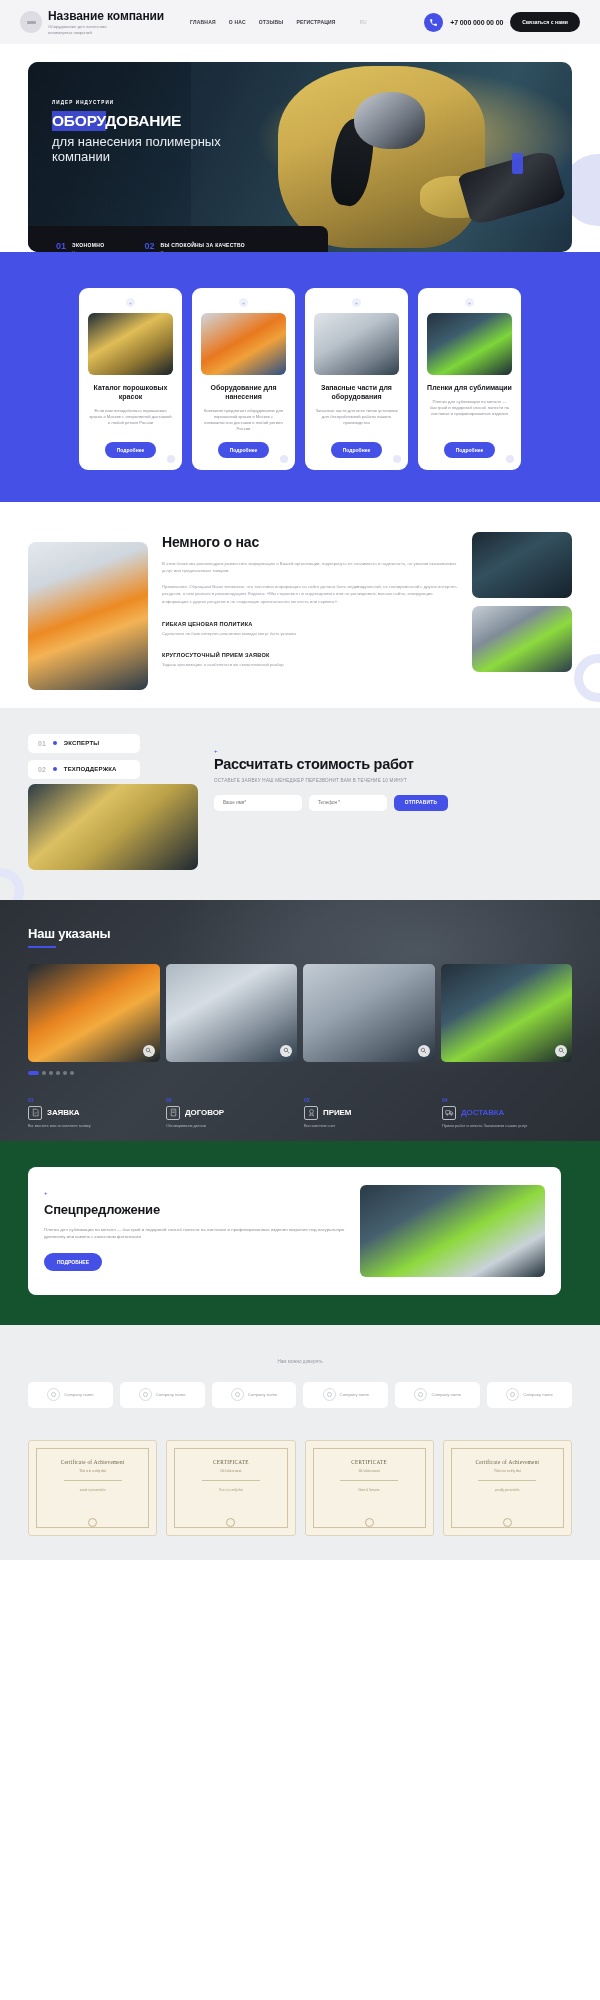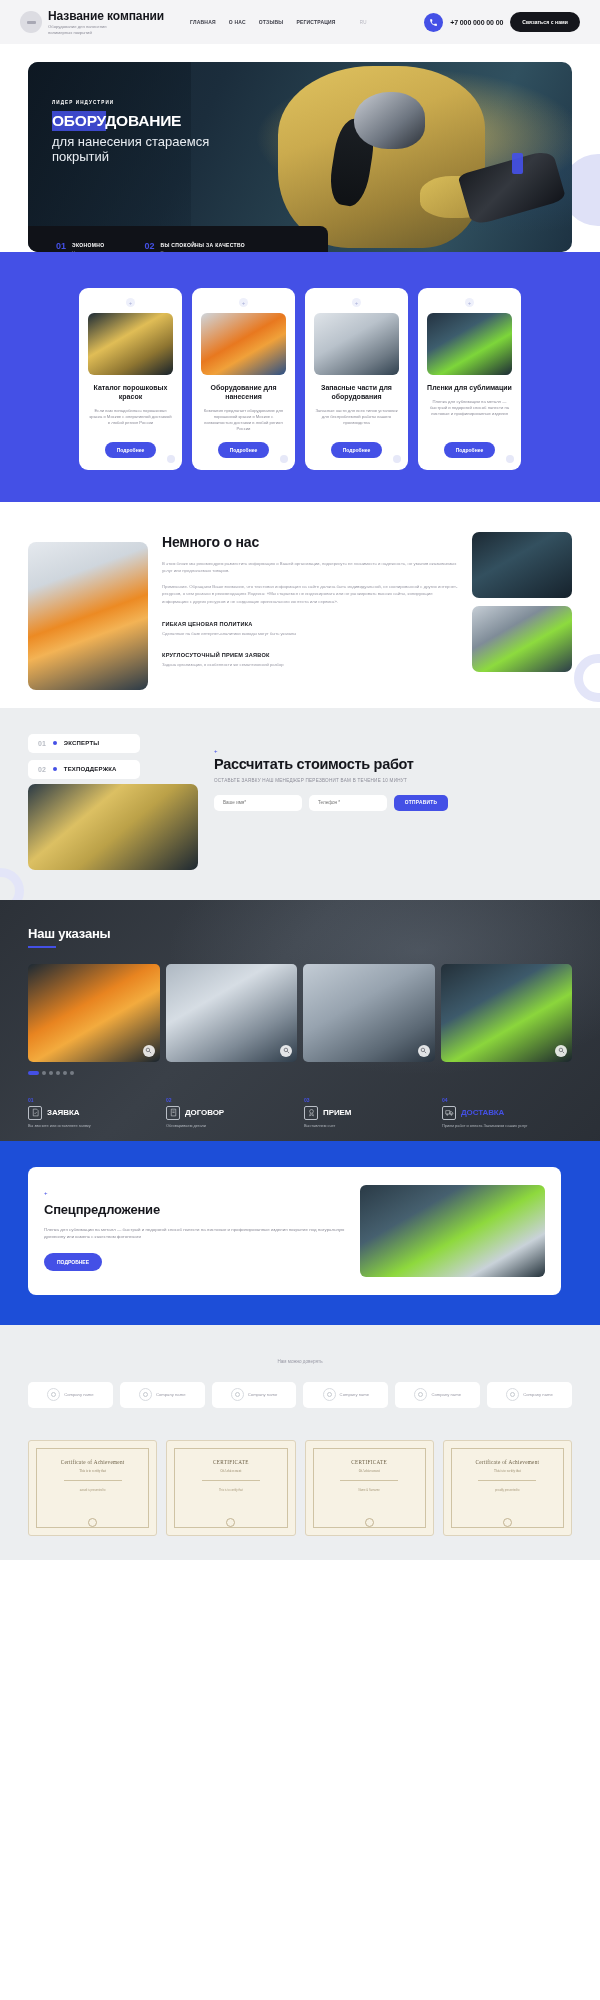--- a/index.html
+++ b/index.html
@@ -233,21 +233,21 @@
   .step .sicon {
     width: 14px; height: 14px; border: 1.2px solid #b9bec6; border-radius: 2px;
     display: flex; align-items: center; justify-content: center;
   }
   .step .sicon svg { width: 9px; height: 9px; stroke: #d6dade; fill: none; stroke-width: 1.5; }
   .step .stitle { font-size: 8px; font-weight: bold; color: #fff; letter-spacing: -.1px; }
   .step .stext { font-size: 3.9px; color: #aeb3ba; margin-top: 3px; line-height: 1.5; }
   .step.hl .snum, .step.hl .stitle { color: #4450e6; }
 
   
-  .special-band { background: #1d4ed8; padding: 26px 39px 30px 28px; position: relative; margin-top: -12px; }
+  .special-band { background: #14532d; padding: 26px 39px 30px 28px; position: relative; margin-top: -12px; }
   .special-card {
     background: #fff; border-radius: 8px; padding: 18px 16px; display: flex; gap: 14px; align-items: center;
   }
   .sp-left { flex: 1; }
   .sp-plus { font-size: 6px; color: #4450e6; }
   .sp-h2 { font-size: 13px; font-weight: bold; color: #15161c; letter-spacing: -.2px; margin-top: 6px; }
   .sp-p { font-size: 4.4px; color: #8d8d99; line-height: 1.65; margin-top: 9px; }
   .sp-btn {
     background: #4450e6; color: #fff; border: none; border-radius: 14px;
     padding: 6px 13px; font-size: 5px; font-weight: bold; margin-top: 13px;
@@ -329,21 +329,21 @@
     <div class="booth-l"></div>
     <div class="figure"></div>
     <div class="hose"></div>
     <div class="mask"></div>
     <div class="glove"></div>
     <div class="gun"></div>
     <div class="accent-rect"></div>
     <div class="hero-content">
       <div class="hero-kicker">ЛИДЕР ИНДУСТРИИ</div>
       <div class="hero-h1">ОБОРУДОВАНИЕ</div>
-      <div class="hero-h2">для нанесения стараемся покрытий</div>
+      <div class="hero-h2">для нанесения полимерных компании</div>
     </div>
     <div class="benefits">
       <div class="benefit">
         <div class="num">01</div>
         <div>
           <div class="bt">ЭКОНОМНО</div>
           <div class="bd">Цены от производителя</div>
         </div>
       </div>
       <div class="benefit">

